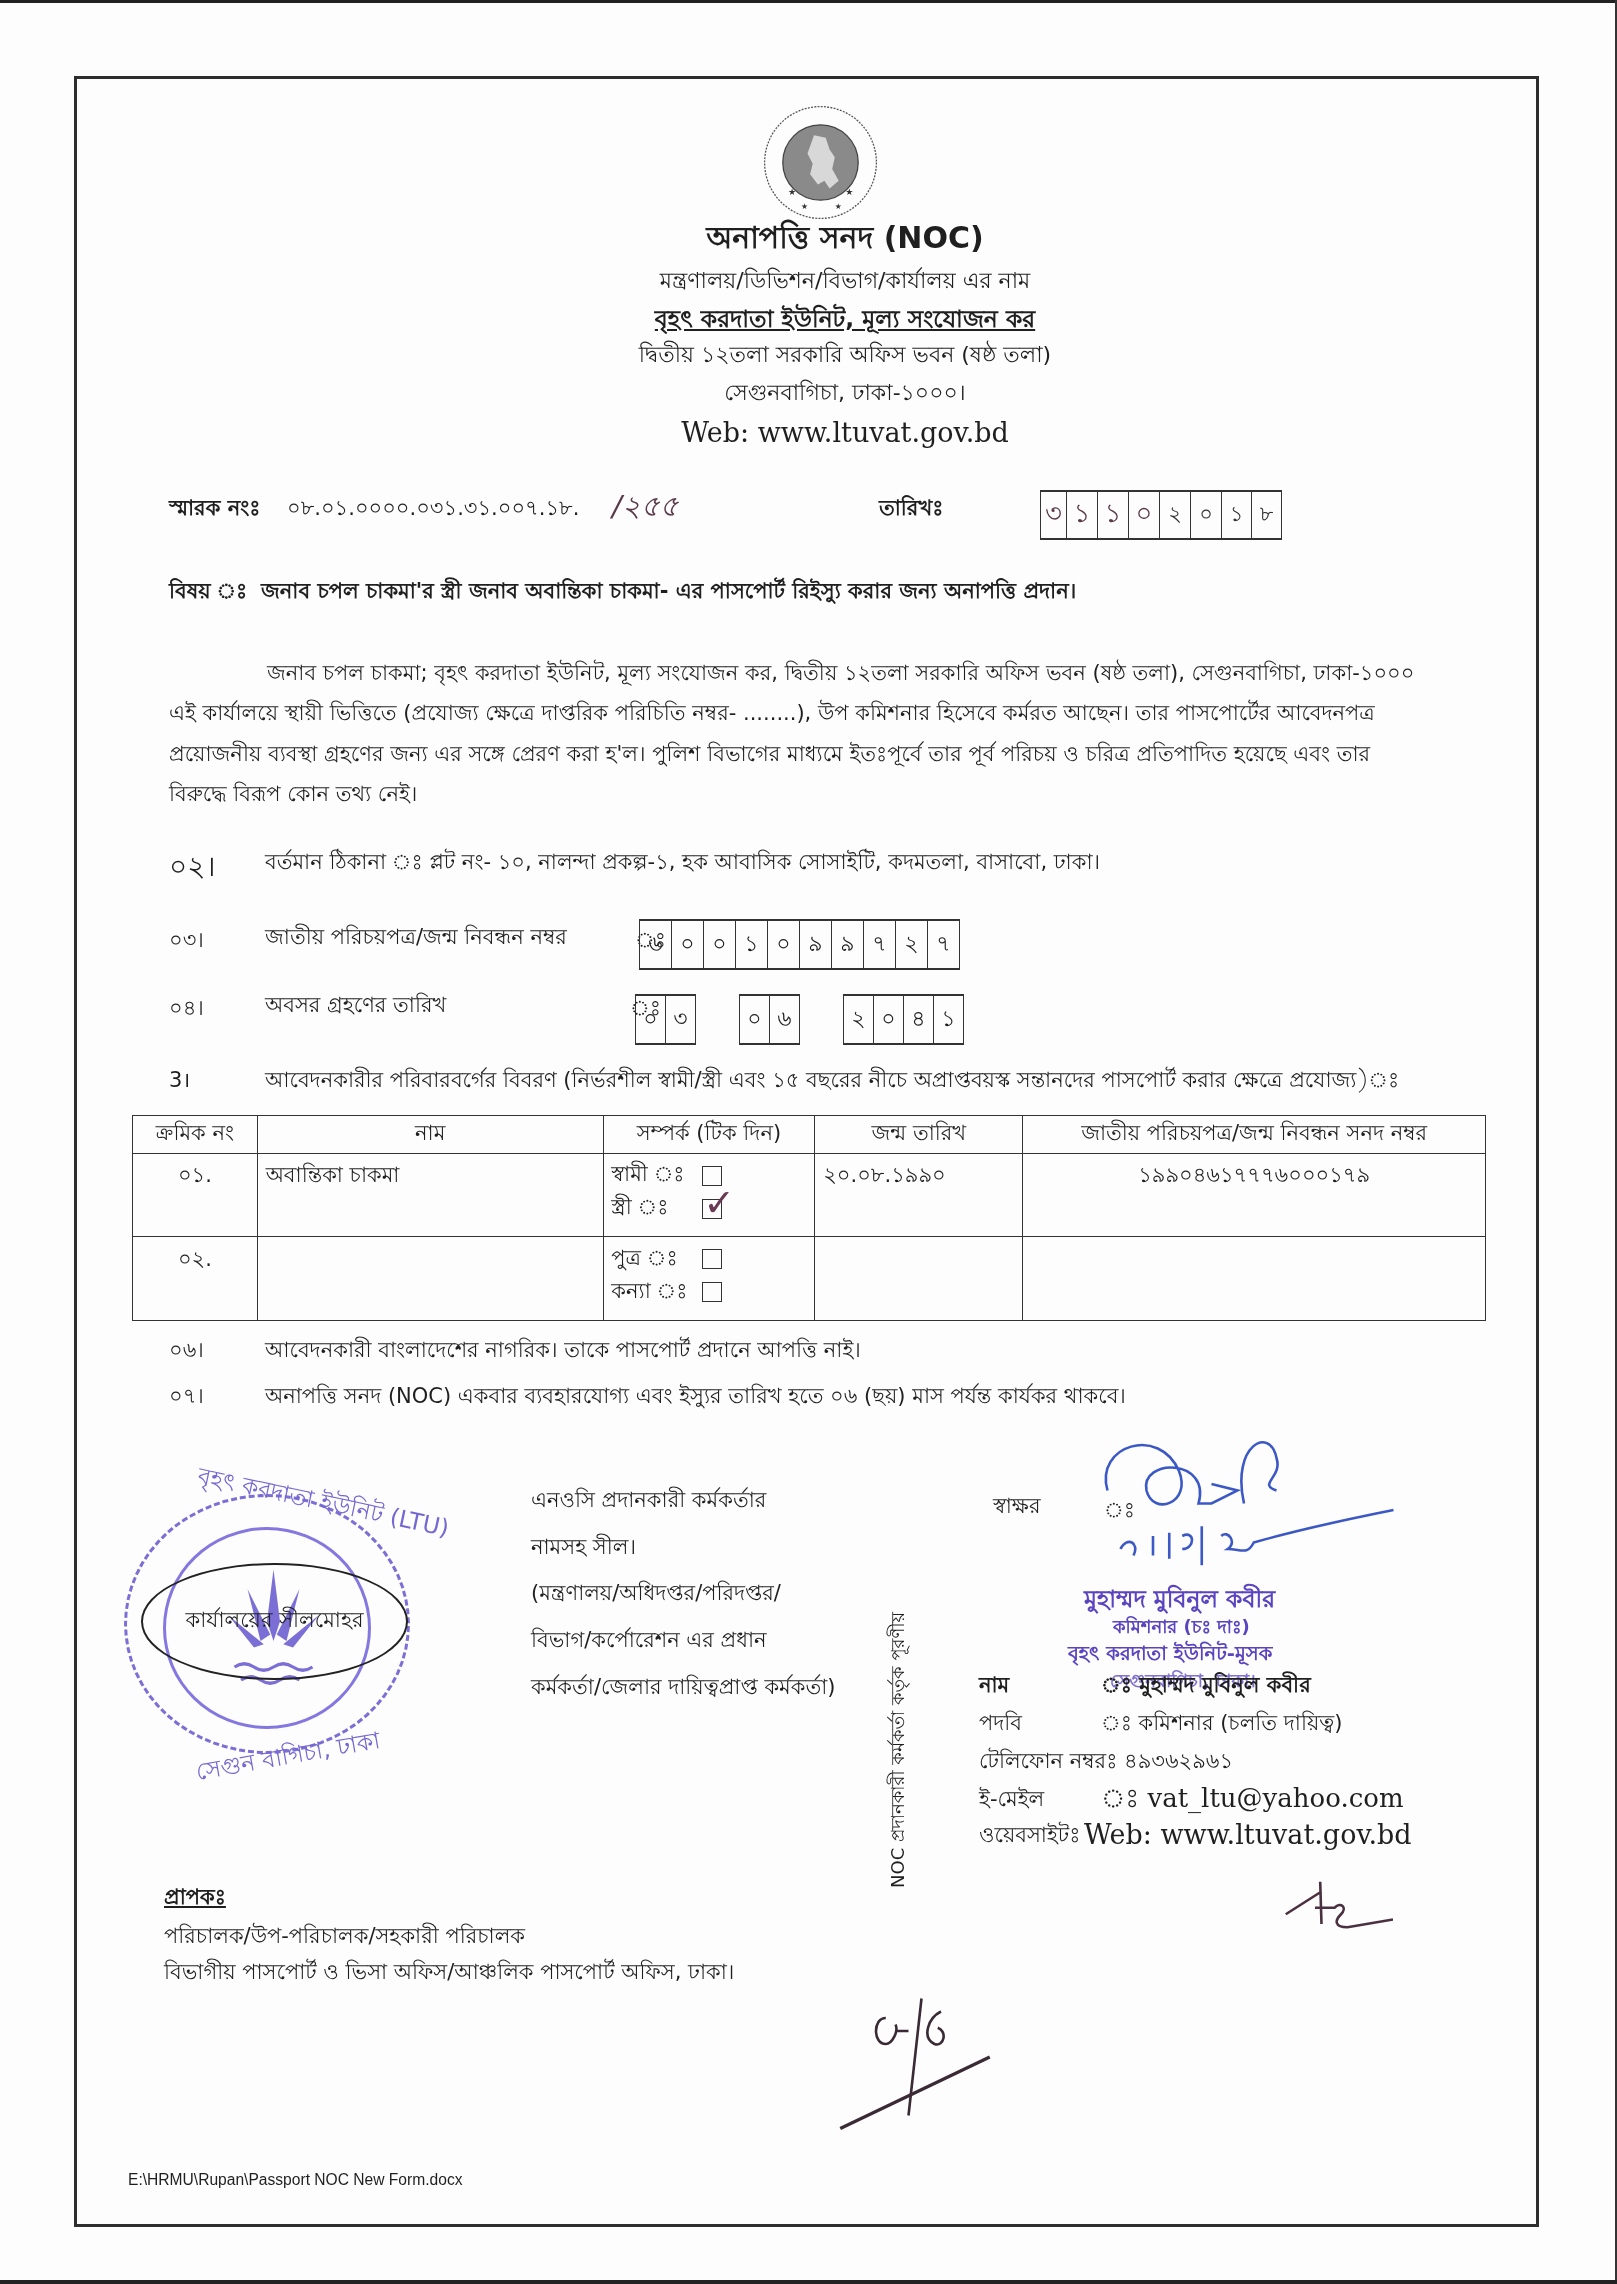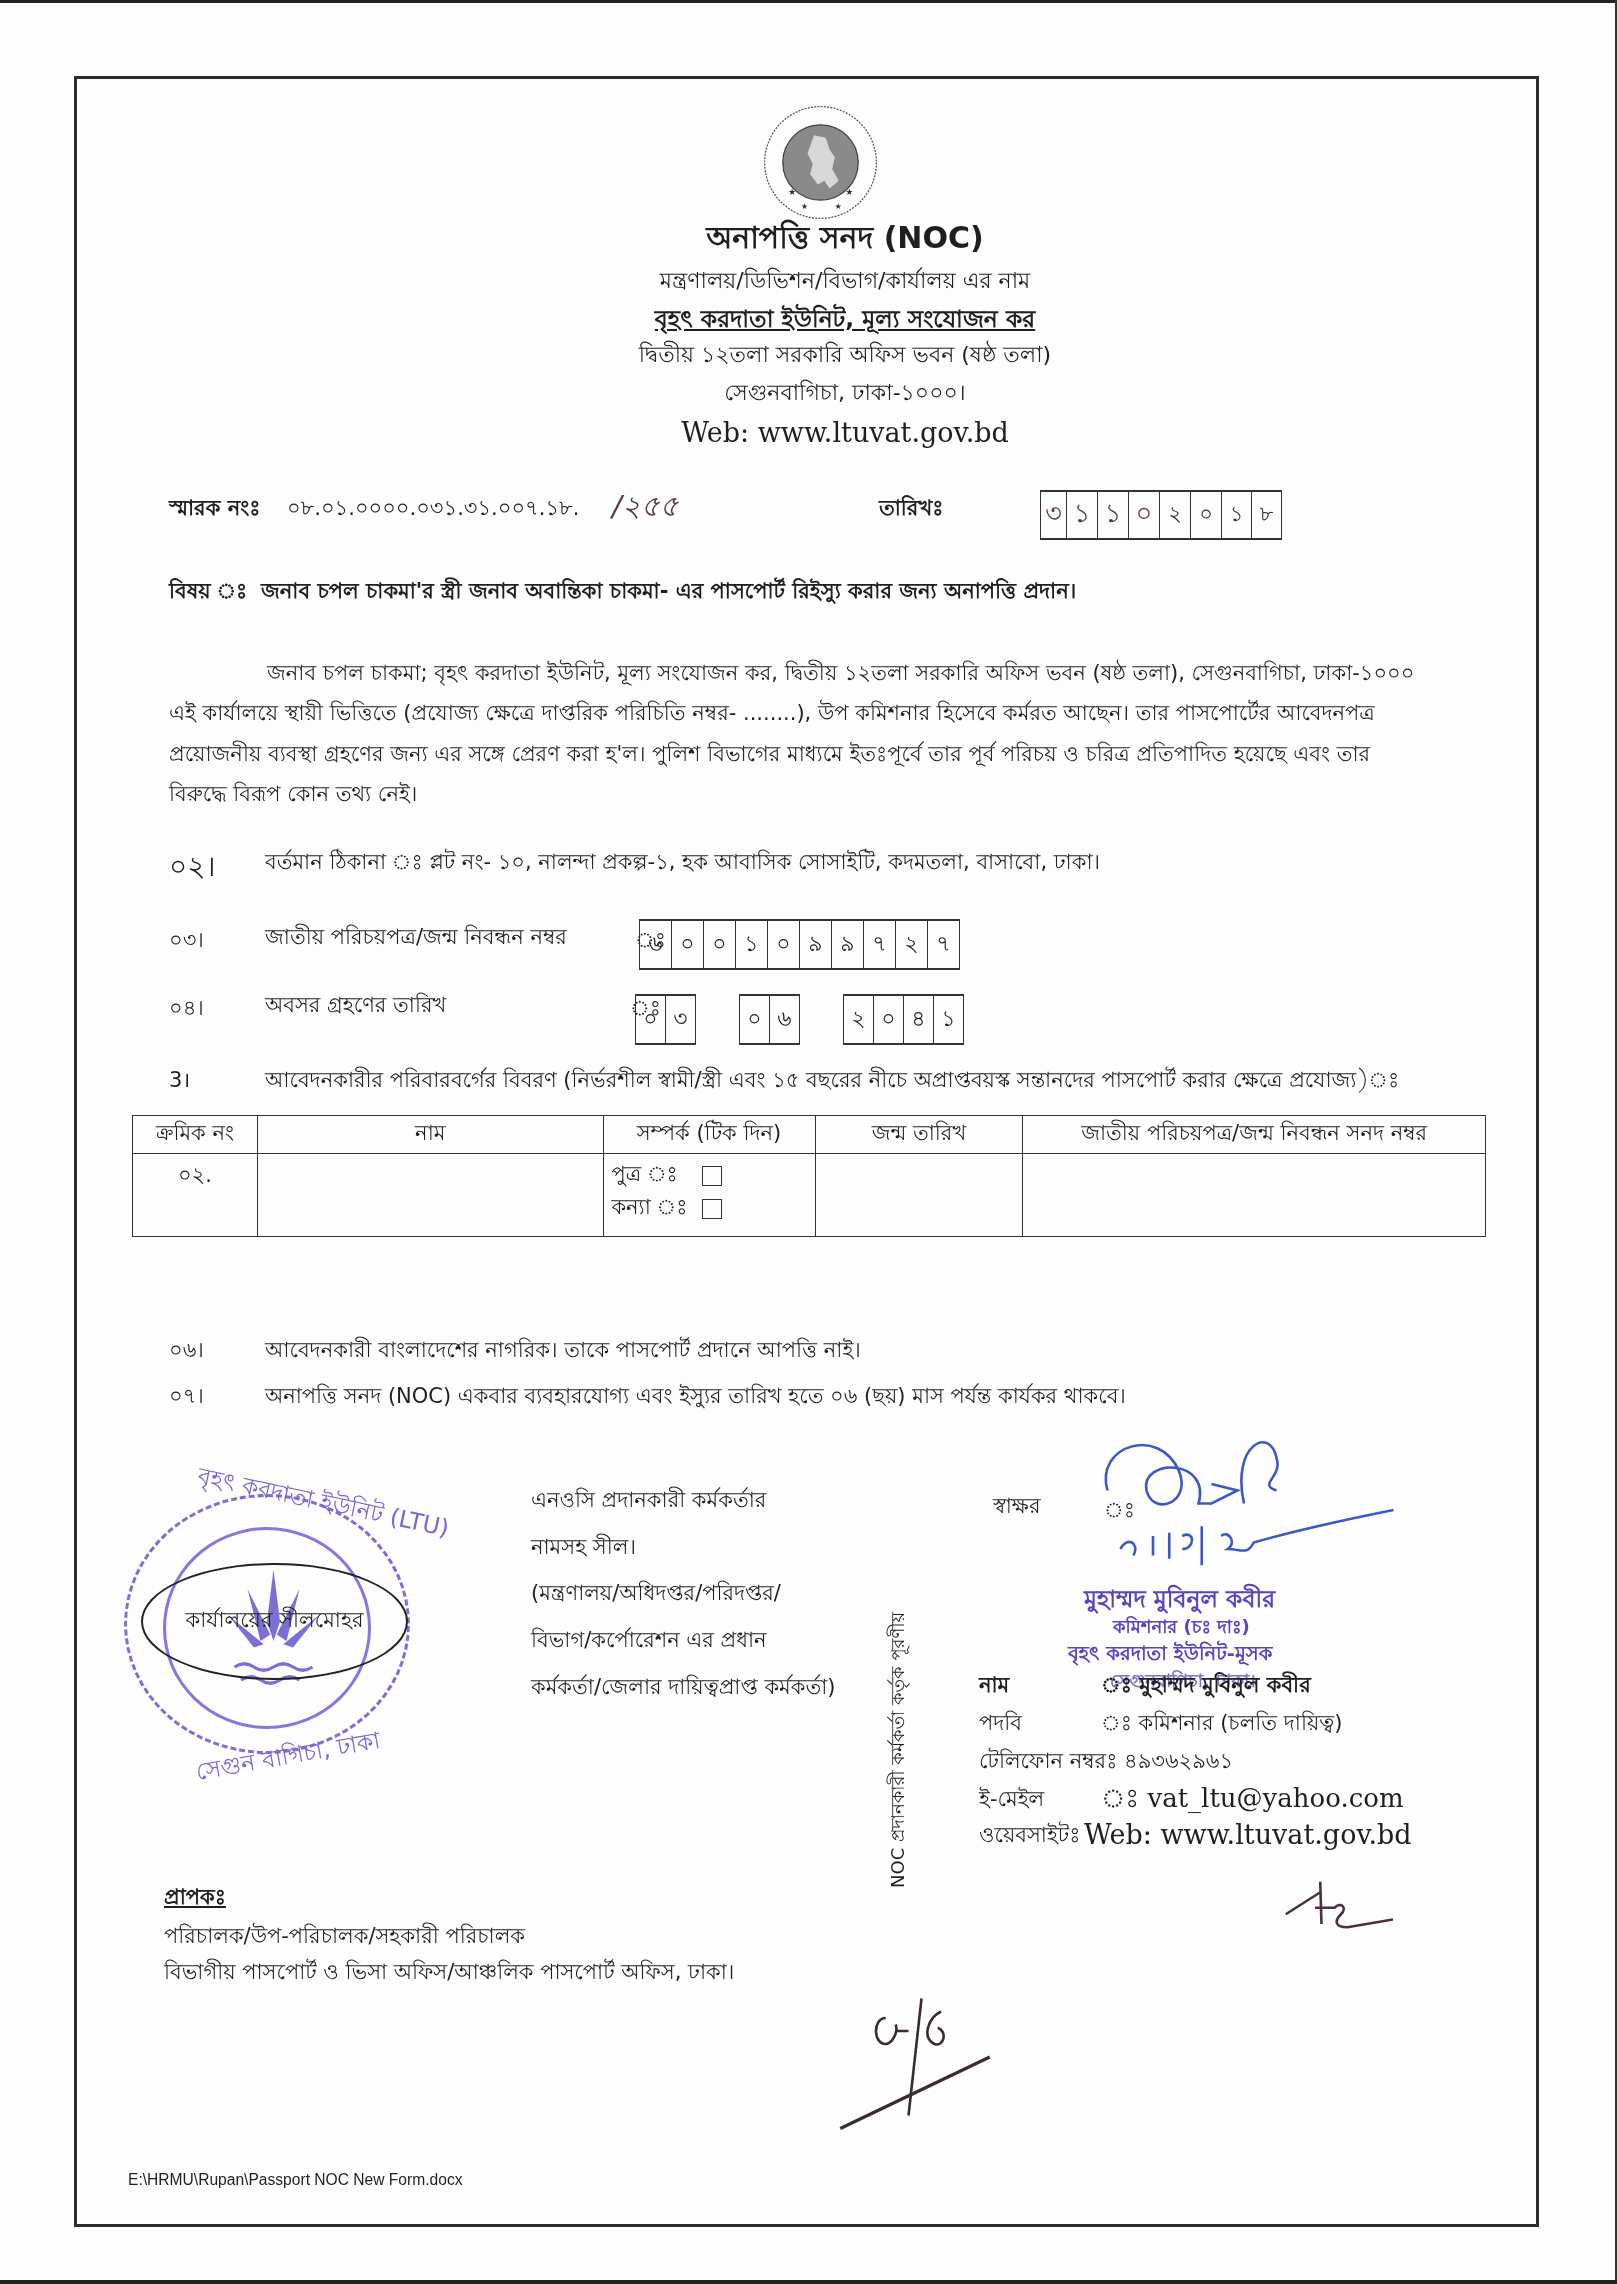--- a/index.html
+++ b/index.html
@@ -166,20 +166,38 @@
     <tr>
       <th>ক্রমিক নং</th>
       <th>নাম</th>
       <th>সম্পর্ক (টিক দিন)</th>
       <th>জন্ম তারিখ</th>
       <th>জাতীয় পরিচয়পত্র/জন্ম নিবন্ধন সনদ নম্বর</th>
     </tr>
   </thead>
   <tbody>
     <tr>
+      <td style="text-align:center;">০১.</td>
+      <td>অবান্তিকা চাকমা</td>
+      <td>
+        <div class="rel-line">
+          <span class="lbl">স্বামী ঃ</span>
+          <span class="chk"></span>
+        </div>
+        <div class="rel-line">
+          <span class="lbl">স্ত্রী ঃ</span>
+          <span class="chk">
+              <span class="tick">✓</span>
+            </span>
+        </div>
+      </td>
+      <td>২০.০৮.১৯৯০</td>
+      <td style="text-align:center;">১৯৯০৪৬১৭৭৭৬০০০১৭৯</td>
+    </tr>
+    <tr>
       <td style="text-align:center;">০২.</td>
       <td></td>
       <td>
         <div class="rel-line">
           <span class="lbl">পুত্র ঃ</span>
           <span class="chk"></span>
         </div>
         <div class="rel-line">
           <span class="lbl">কন্যা ঃ</span>
           <span class="chk"></span>

